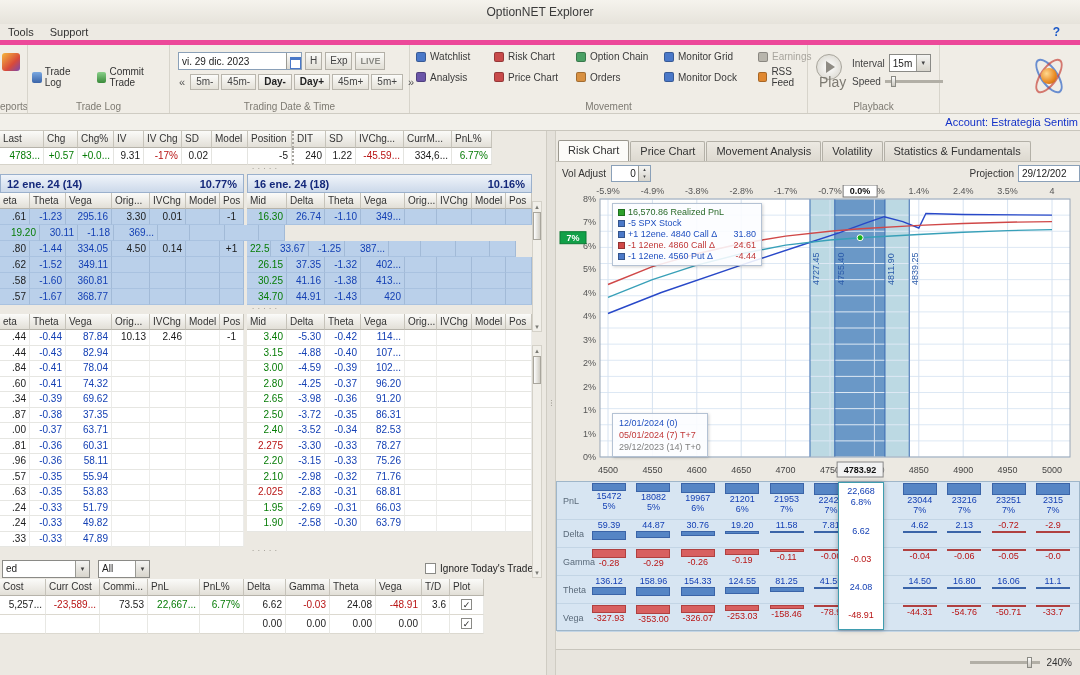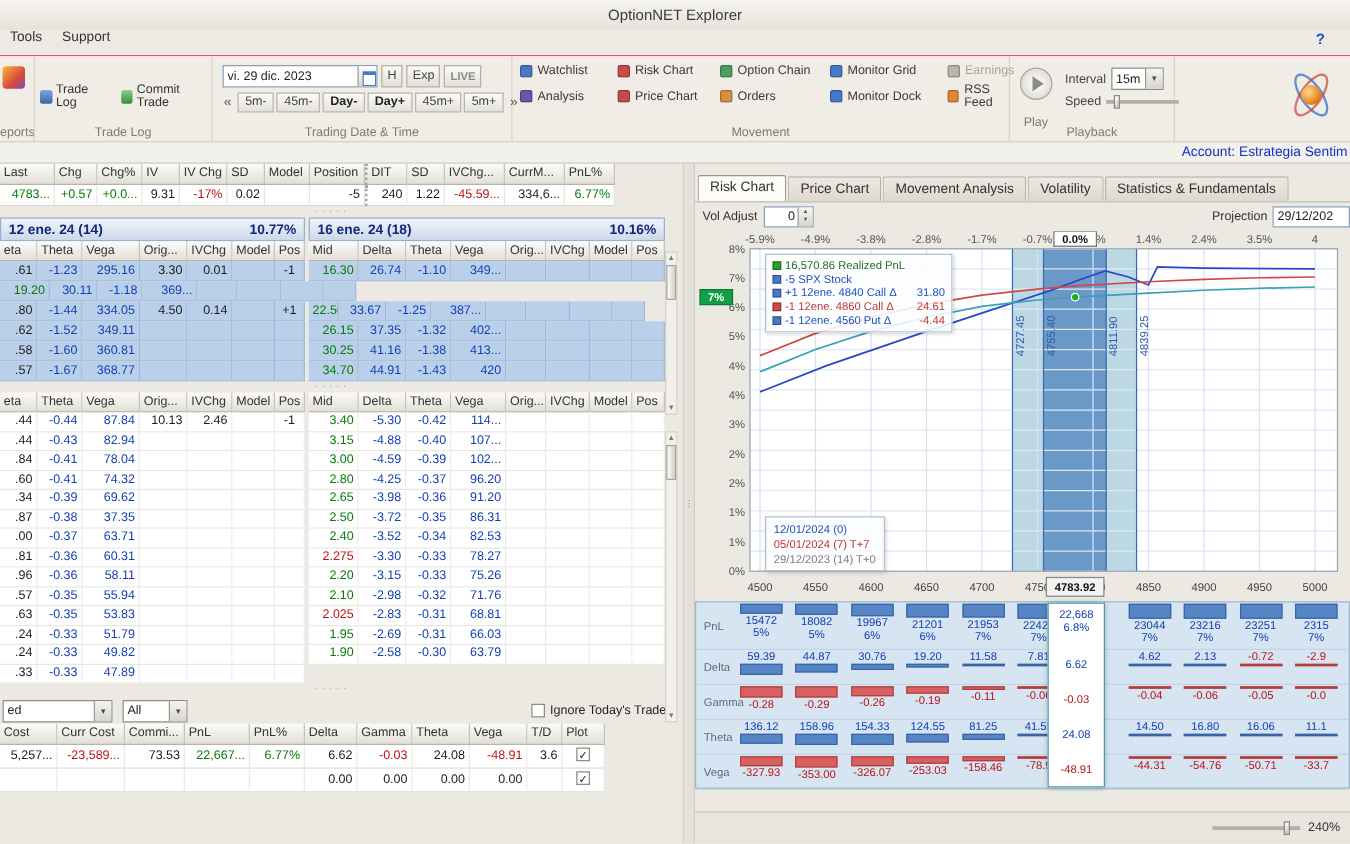--- a/index.html
+++ b/index.html
@@ -1,20 +1,20 @@
 <!DOCTYPE html>
 <html><head>
 <meta charset="utf-8">
 <style>
 *{margin:0;padding:0;box-sizing:border-box;}
 html,body{width:1080px;height:675px;overflow:hidden;}
 body{font-family:"Liberation Sans",sans-serif;font-size:11px;color:#222;background:#ece9e2;}
 #app{position:relative;width:1080px;height:675px;overflow:hidden;background:#ece9e2;}
 .titlebar{height:24px;line-height:24px;text-align:center;font-size:12px;color:#3a3a3a;background:linear-gradient(#f5f3ed,#e6e3db);}
-.menubar{height:21px;display:flex;gap:16px;padding-left:8px;background:#edeae3;border-bottom:1px solid #ec4899;}
+.menubar{height:21px;display:flex;align-items:center;gap:16px;padding-left:8px;background:#edeae3;border-bottom:5px solid #ec4899;}
 .menubar .mi{color:#333;}
 .helpq{margin-left:auto;margin-right:20px;color:#1a58c8;font-weight:bold;font-size:12px;}
 .toolbar{height:69px;display:flex;background:#f0ede6;border-bottom:1px solid #cfccc3;}
 .tgroup{position:relative;border-right:1px solid #d7d4cb;height:100%;}
 .glabel{position:absolute;bottom:1px;left:0;right:0;text-align:center;font-size:10px;color:#7d7a72;white-space:nowrap;overflow:hidden;}
 .g-reports{width:28px;}
 .repicon{position:absolute;left:2px;top:8px;width:18px;height:18px;border-radius:3px;background:linear-gradient(135deg,#f6b73c,#d84a3a 60%,#7a4ab0);}
 .g-trade{width:142px;}
 .bigbtns{display:flex;gap:4px;justify-content:center;margin-top:18px;}
 .bigbtn{display:inline-flex;align-items:center;gap:3px;padding:2px 3px;font-size:10px;color:#333;border:1px solid transparent;border-radius:2px;}
@@ -34,21 +34,21 @@
 .tbtn{height:16px;line-height:14px;padding:0 5px;border:1px solid #b9b6ad;background:linear-gradient(#fbfbf9,#e4e1d8);font-size:10px;color:#444;}
 .tbtn.bold{font-weight:bold;color:#222;}
 .g-windows{width:398px;padding:6px 0 0 6px;}
 .winrow{display:grid;grid-template-columns:78px 82px 88px 94px 56px;margin-bottom:4px;}
 .witem{display:inline-flex;align-items:center;gap:4px;font-size:10px;color:#3a3a3a;}
 .witem.disabled{color:#a8a59e;}
 .wicon{width:10px;height:10px;border-radius:2px;display:inline-block;border:1px solid rgba(0,0,0,.25);}
 .g-playback{width:132px;}
 .playbtn{position:absolute;left:8px;top:9px;width:26px;height:26px;border-radius:50%;border:1px solid #a8a59c;background:radial-gradient(#ffffff,#d4d1c8);display:flex;align-items:center;justify-content:center;}
 .ptri{width:0;height:0;border-left:9px solid #8e8b84;border-top:6px solid transparent;border-bottom:6px solid transparent;margin-left:2px;}
-.playlbl{position:absolute;left:11px;top:48px;font-size:10px;color:#7d7a72;}
+.playlbl{position:absolute;left:11px;top:29px;font-size:14px;color:#7d7a72;}
 .pbrow{position:absolute;left:44px;display:flex;align-items:center;gap:4px;}
 .pbrow.r1{top:9px;}
 .pbrow.r2{top:31px;}
 .plab{font-size:10px;color:#444;}
 .fsel{background:#fff;border:1px solid #8a8a86;height:18px;display:inline-flex;align-items:center;font-size:10px;padding-left:3px;color:#222;}
 .fsel .arr{margin-left:auto;width:14px;height:100%;background:linear-gradient(#f4f4f2,#d8d5cc);border-left:1px solid #9a9a94;font-size:7px;display:flex;align-items:center;justify-content:center;color:#444;}
 .fsel.small{width:42px;}
 .slider{width:58px;height:3px;background:#b2afa6;position:relative;display:inline-block;}
 .shandle{position:absolute;left:6px;top:-4px;width:5px;height:11px;background:linear-gradient(#fdfdfd,#c8c5bc);border:1px solid #8a8a84;}
 .g-logo{flex:1;border-right:none;}

